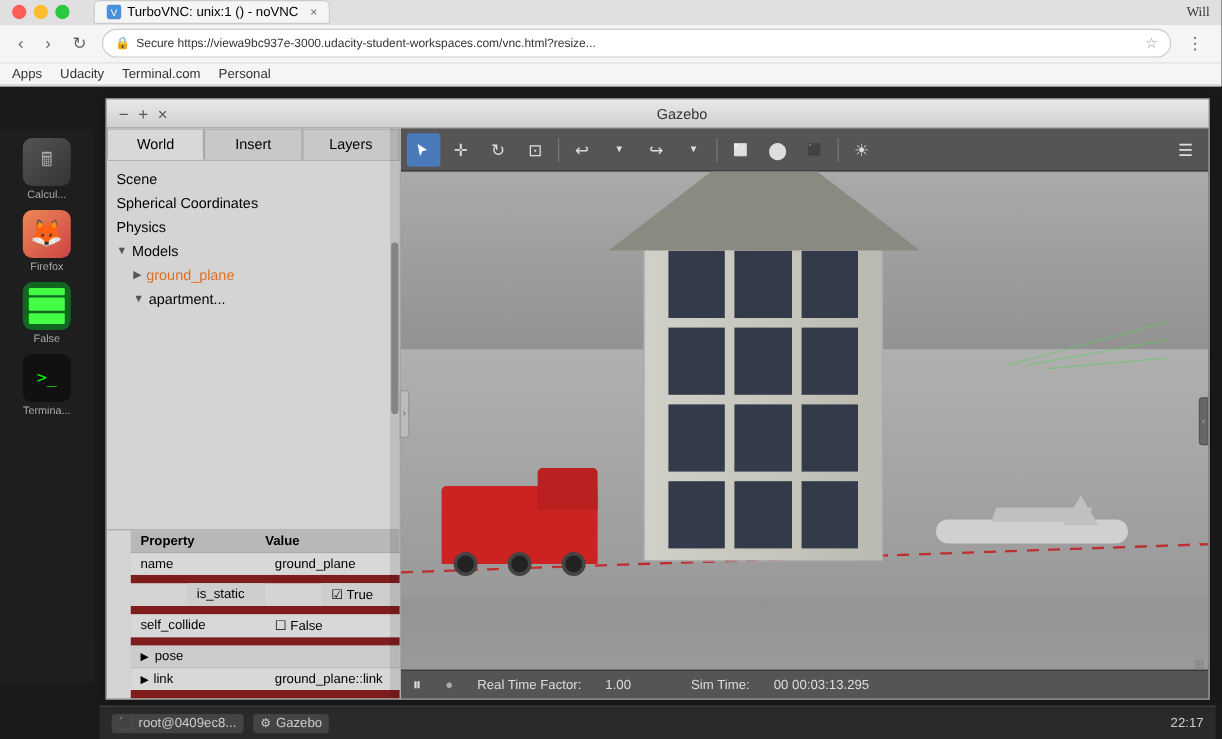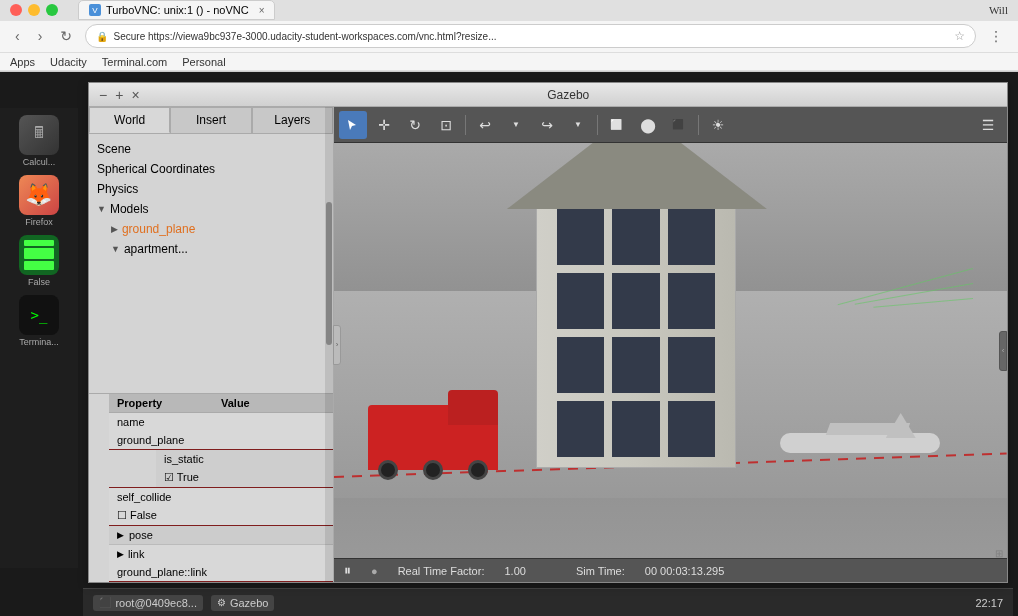--- a/index.html
+++ b/index.html
@@ -57,21 +57,21 @@
     .tree-item { padding: 3px 8px; font-size: 12px; cursor: pointer; display: flex; align-items: center; gap: 4px; }
     .tree-arrow { font-size: 9px; color: #555; }
     .tree-item.orange { color: #e07020; }
 
     
     .properties-panel { border-top: 1px solid #aaa; padding-left: 20px; }
     .properties-header { display: flex; font-size: 11px; background: #b8b8b8; padding: 3px 8px; font-weight: bold; border-bottom: 1px solid #aaa; }
     .prop-col-name { flex: 1; }
     .prop-col-value { flex: 1; }
 
-    .prop-row { display: flex; border-bottom: 1px solid #7f1d1d; font-size: 11px; flex-direction: column; }
+    .prop-row { display: flex; border-bottom: 7px solid #7f1d1d; font-size: 11px; }
     .prop-cell { padding: 3px 8px; flex: 1; }
     .prop-cell.even { background: #d8d8d8; }
     .prop-cell.odd { background: #cecece; margin-left: 47px; }
 
     .prop-section { display: flex; align-items: center; padding: 3px 8px; font-size: 11px; background: #cccccc; border-bottom: 1px solid #bbb; cursor: pointer; }
     .prop-section-arrow { font-size: 9px; margin-right: 5px; }
 
     
     .main-viewport { flex: 1; display: flex; flex-direction: column; background: #1a1a1a; }
 

